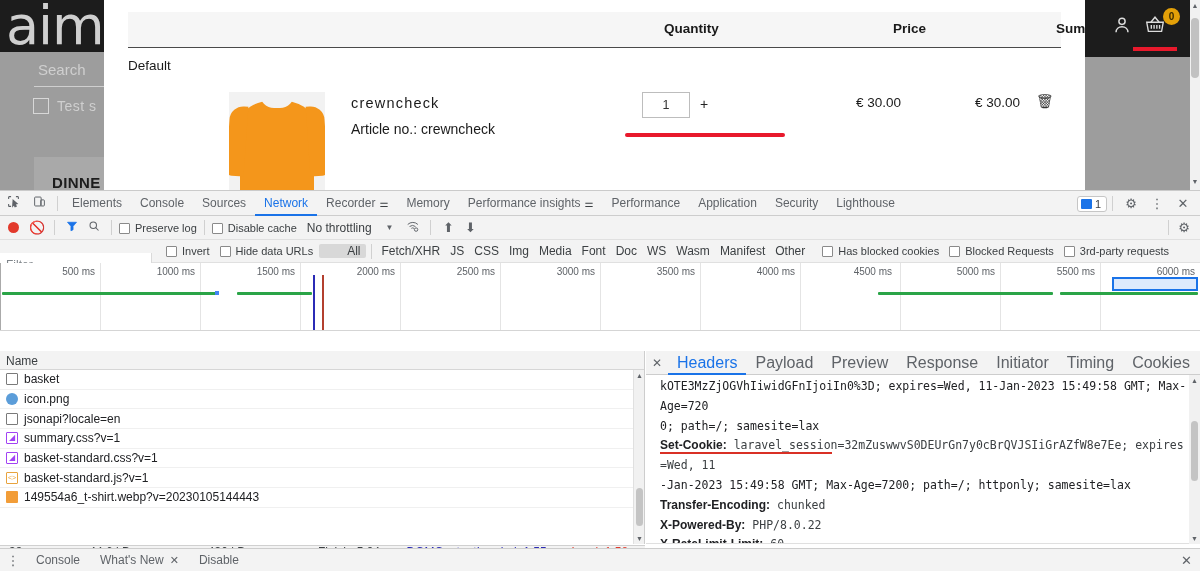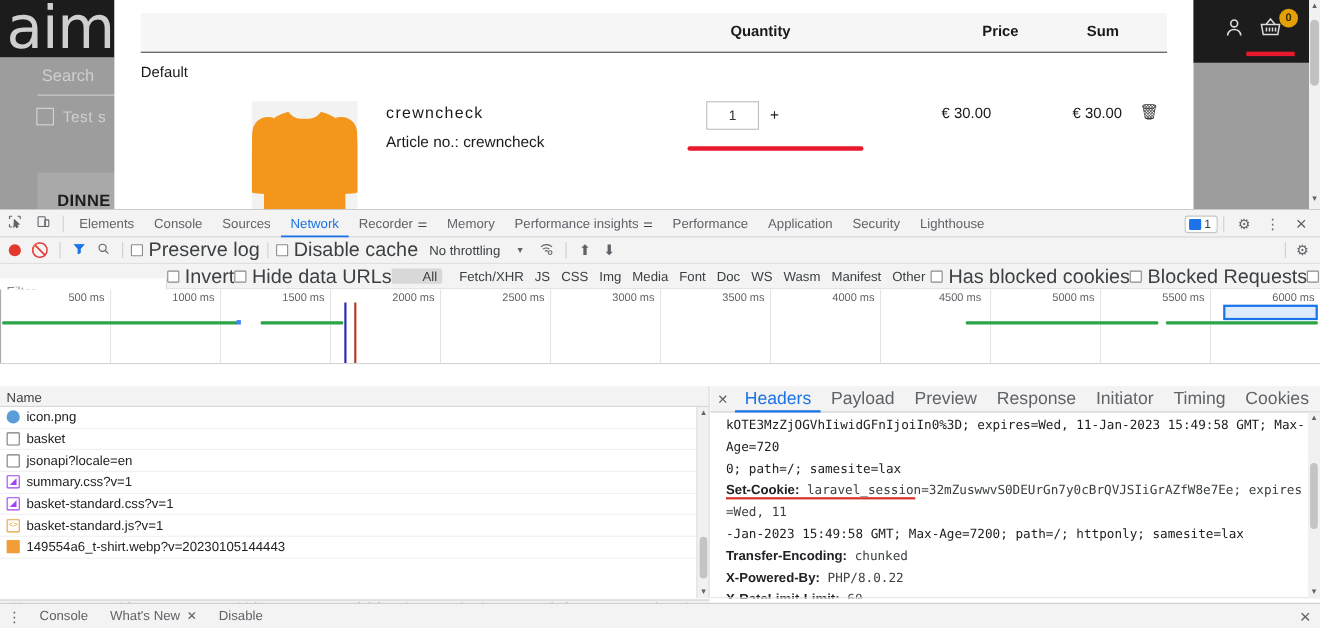--- a/index.html
+++ b/index.html
@@ -119,21 +119,21 @@
     padding:1px 5px 1px 3px; background:#fff; font-size:11px; color:#3c4043; cursor:pointer;
   }
   .msg-sq { width:11px; height:10px; background:#1a73e8; border-radius:1px; }
 
   .dt-toolbar {
     position:relative; height:24px; background:#f3f3f3; border-bottom:1px solid #e0e0e0;
     display:flex; align-items:center; padding-left:4px; white-space:nowrap; gap:2px;
   }
   .rec-dot { width:11px; height:11px; border-radius:50%; background:#e2392b; margin:0 6px 0 4px; cursor:pointer;}
   .tb-ico { width:20px; text-align:center; color:#5f6368; font-size:13px; cursor:pointer; }
-  .cb { display:inline-flex; align-items:center; gap:5px; color:#3c4043; font-size:18px; cursor:pointer; }
+  .cb { display:inline-flex; align-items:flex-end; gap:5px; color:#3c4043; font-size:11px; cursor:pointer; }
   .box { width:11px; height:11px; border:1px solid #8a8a8a; background:#fff; border-radius:1px; display:inline-block;}
   .sel-throttle { color:#3c4043; font-size:12px; cursor:pointer; }
   .caret { font-size:8px; color:#5f6368; }
 
   .dt-filterbar {
     position:relative; height:23px; background:#f3f3f3; border-bottom:1px solid #e0e0e0;
     display:flex; align-items:center; white-space:nowrap;
   }
   .filter-input {
     width:152px; height:23px; border:none; border-right:1px solid #dadada; background:#fff;
@@ -231,21 +231,21 @@
   <div class="bg-search-rule"></div>
   <div class="bg-check-box"></div>
   <div class="bg-check-label">Test s</div>
   <div class="bg-card"></div>
   <div class="bg-dinner">DINNE</div>
 
   <div class="basket-panel">
     <div class="basket-head">
       <div class="head-col" style="left:536px">Quantity</div>
       <div class="head-col" style="left:765px">Price</div>
-      <div class="head-col" style="left:860px">Sum</div>
+      <div class="head-col" style="left:928px">Sum</div>
     </div>
 
     <div class="basket-default">Default</div>
 
     <div class="prod-thumb">
       <div class="shirt"></div>
       <div class="collar"></div>
     </div>
 
     <div class="prod-title">crewncheck</div>
@@ -473,26 +473,26 @@
 
   <div class="split">
 
     <div class="req-pane">
       <div class="req-head">
         <span>Name</span>
       </div>
       <div class="req-list">
 
         <div class="req-row">
+          <span class="ricon ri-doc"></span>
+          <span>basket</span>
+        </div>
+        <div class="req-row">
           <span class="ricon ri-png"></span>
           <span>icon.png</span>
-        </div>
-        <div class="req-row">
-          <span class="ricon ri-doc"></span>
-          <span>basket</span>
         </div>
         <div class="req-row">
           <span class="ricon ri-doc"></span>
           <span>jsonapi?locale=en</span>
         </div>
         <div class="req-row">
           <span class="ricon ri-css">◢</span>
           <span>summary.css?v=1</span>
         </div>
         <div class="req-row">

